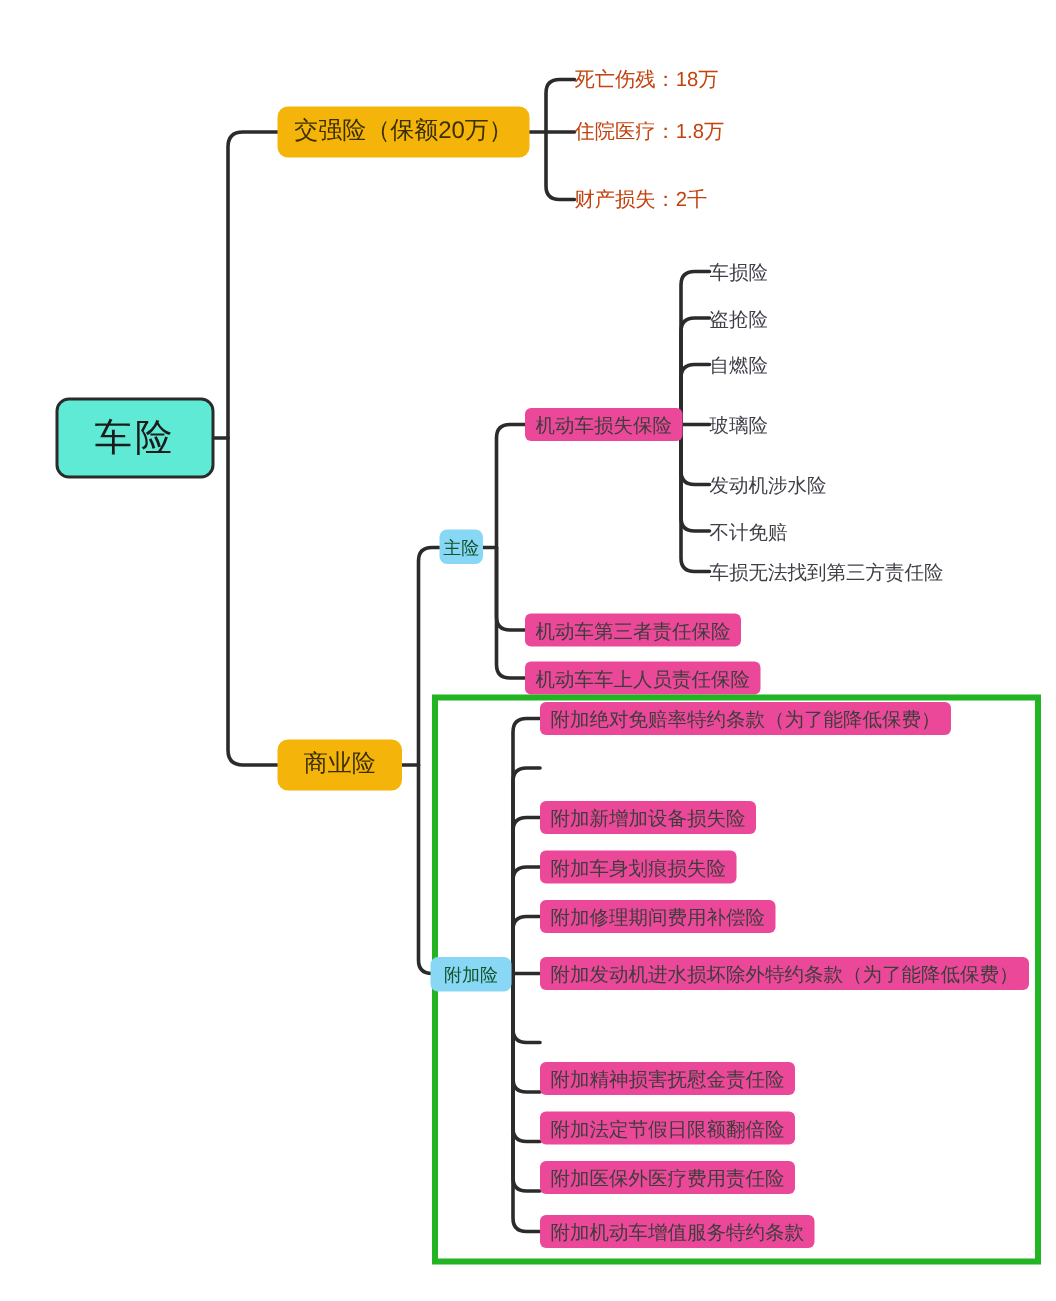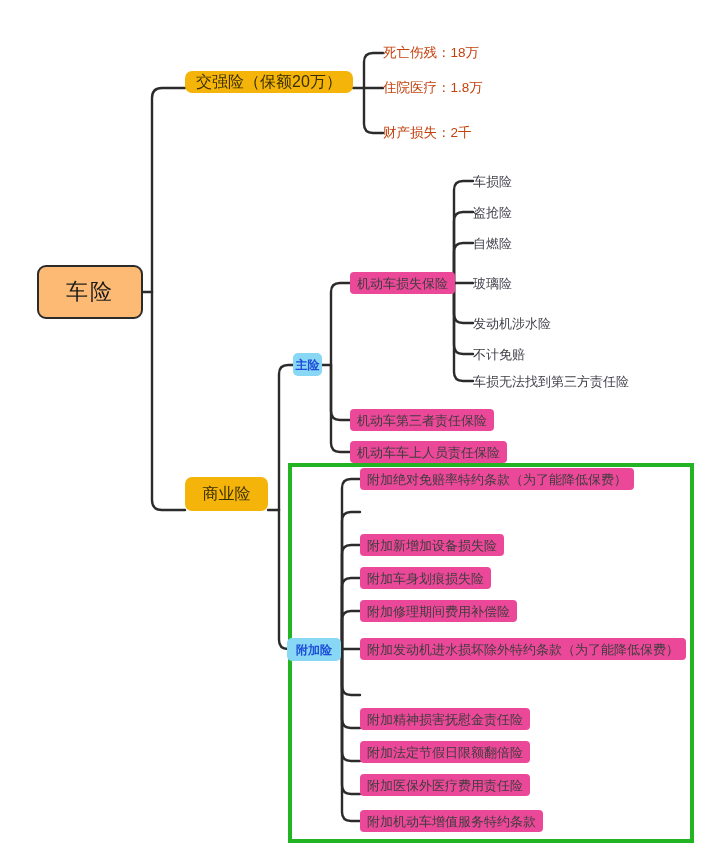--- a/index.html
+++ b/index.html
@@ -31,45 +31,44 @@
     position: absolute;
     box-sizing: border-box;
     white-space: nowrap;
     display: flex;
     align-items: center;
     justify-content: center;
     line-height: 1;
   }
   
   .n-root {
-    background: #fdba74;
+    background: #5eead4;
     border: 2px solid #2b2b2b;
     border-radius: 9px;
     color: #1b1b1b;
-    font-size: 22px;
+    font-size: 25px;
     letter-spacing: 2px;
     padding: 0 14px;
   }
   
   .n-l1 {
     background: #f5b40a;
     border-radius: 7px;
     color: #3a2f00;
     font-size: 16px;
     padding: 0 12px;
   }
   
   .n-l2 {
     background: #87d7f5;
     border-radius: 5px;
-    color: #1d4ed8;
+    color: #14532d;
     font-size: 12px;
     padding: 0 6px;
     z-index: 5;
-    font-weight: bold;
   }
   
   .n-chip {
     background: #ec4899;
     border-radius: 4px;
     color: #3d3d3d;
     font-size: 13px;
     padding: 0 7px;
     justify-content: center;
   }
@@ -145,35 +144,35 @@
       <path d="M342,649 L342,752 Q342,761 351,761 L360,761"></path>
       <path d="M342,649 L342,785 Q342,794 351,794 L360,794"></path>
       <path d="M342,649 L342,812 Q342,821 351,821 L360,821"></path>
     </g>
   </svg>
 
   <div class="node n-root" style="left:37px; top:265px; width:106px; height:54px;">
     <span>车险</span>
   </div>
 
-  <div class="node n-l1" style="left:185px; top:71px; width:168px; height:22px;">
+  <div class="node n-l1" style="left:185px; top:71px; width:168px; height:34px;">
     <span>交强险（保额20万）</span>
   </div>
 
   <div class="node n-plain" style="left:383px; top:43px; height:20px;">
     <span>死亡伤残：18万</span>
   </div>
   <div class="node n-plain" style="left:383px; top:78px; height:20px;">
     <span>住院医疗：1.8万</span>
   </div>
   <div class="node n-plain" style="left:383px; top:123px; height:20px;">
     <span>财产损失：2千</span>
   </div>
 
-  <div class="node n-l1" style="left:185px; top:477px; width:83px; height:34px;">
+  <div class="node n-l1" style="left:185px; top:493px; width:83px; height:34px;">
     <span>商业险</span>
   </div>
 
   <div class="node n-l2" style="left:293px; top:353px; width:29px; height:23px;">
     <span>主险</span>
   </div>
 
   <div class="node n-l2" style="left:287px; top:638px; width:54px; height:23px;">
     <span>附加险</span>
   </div>

